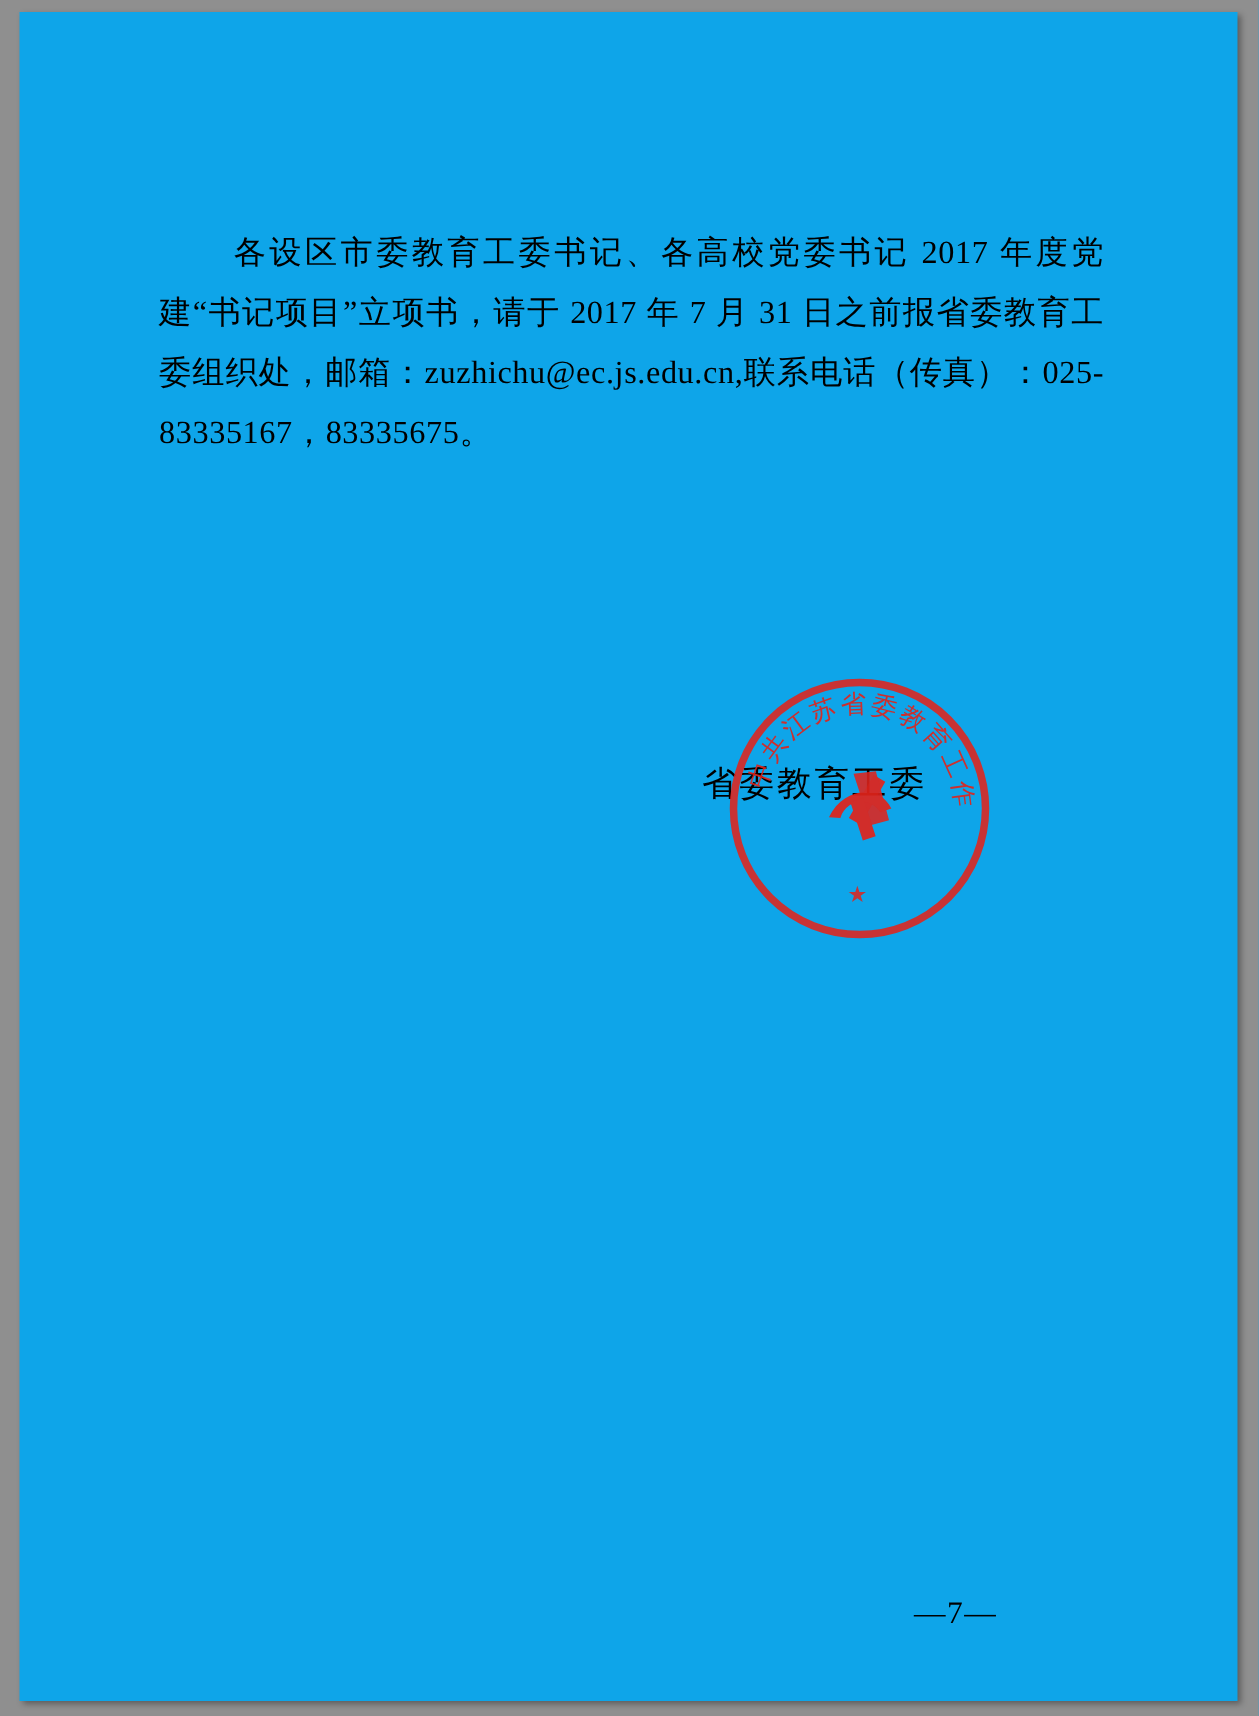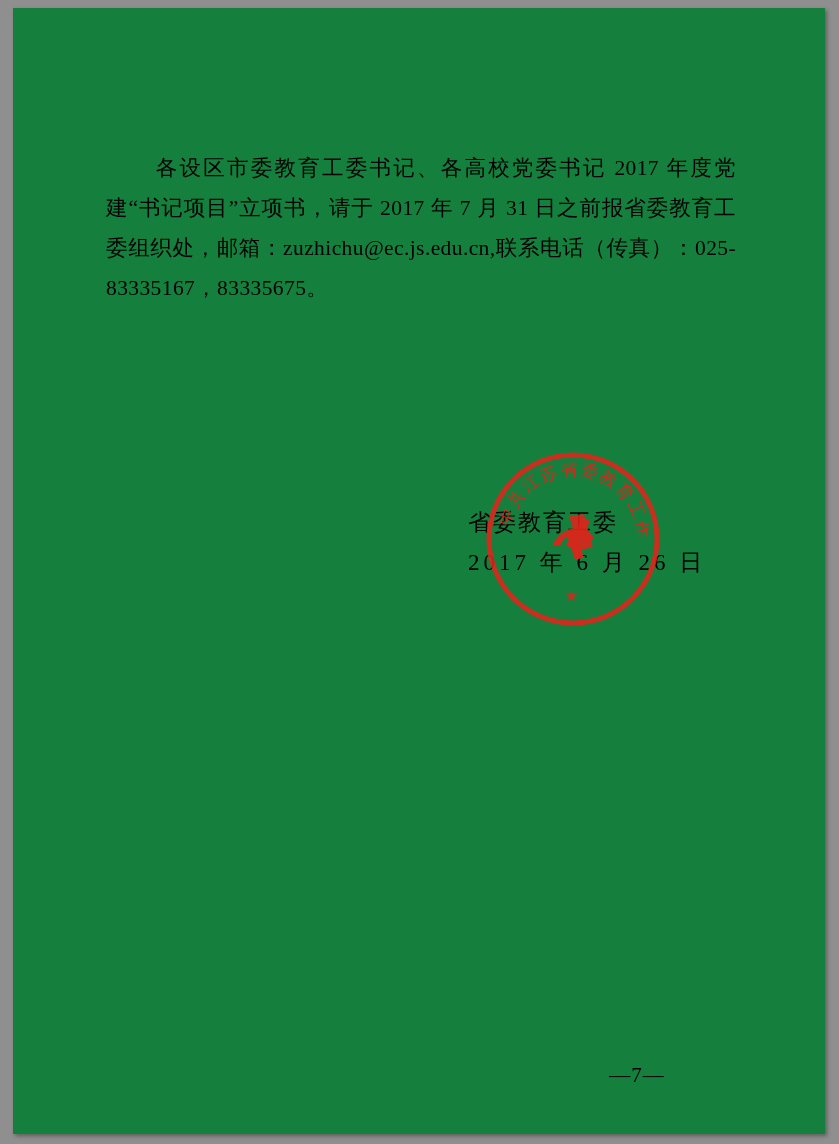--- a/index.html
+++ b/index.html
@@ -12,21 +12,21 @@
     height: 1144px;
     overflow: hidden;
     font-family: "Liberation Serif", "DejaVu Serif", serif;
   }
   .page {
     position: absolute;
     left: 13px;
     top: 8px;
     width: 812px;
     height: 1126px;
-    background: #15803d;
+    background: #0ea5e9;
     box-shadow: 2px 2px 4px rgba(0,0,0,0.35);
   }
   .content {
     position: absolute;
     left: 93px;
     top: 140px;
     width: 630px;
   }
   .para {
     font-size: 21.5px;
@@ -88,21 +88,20 @@
 <body>
 
 <div class="page">
 
   <div class="content">
     <p class="para para-1"><span class="indent"></span><span>各设区市委教育工委书记、各高校党委书记 2017 年度党建“书记项目”立项书，请于 2017 年 7 月 31 日之前报省委教育工委组织处，邮箱：zuzhichu@ec.js.edu.cn,联系电话（传真）：025-83335167，83335675。</span></p>
   </div>
 
   <div class="sign-block">
     <div class="sign-line">省委教育工委</div>
-    <div class="sign-line sign-date">2017 年 6 月 26 日</div>
   </div>
 
   <svg class="seal" viewBox="0 0 176 176" xmlns="http://www.w3.org/2000/svg">
     <defs>
       <path id="sealArc" d="M 88,88 m -64,0 a 64,64 0 1,1 128,0 a 64,64 0 1,1 -128,0" fill="none"></path>
       <path id="sealTextPath" d="M 24,88 a 64,64 0 1,1 128,0" fill="none"></path>
     </defs>
     <circle cx="88" cy="88" r="84" fill="none" stroke="#e2231a" stroke-width="5" opacity="0.88"></circle>
 
     <g transform="translate(88,88)" opacity="0.92">

